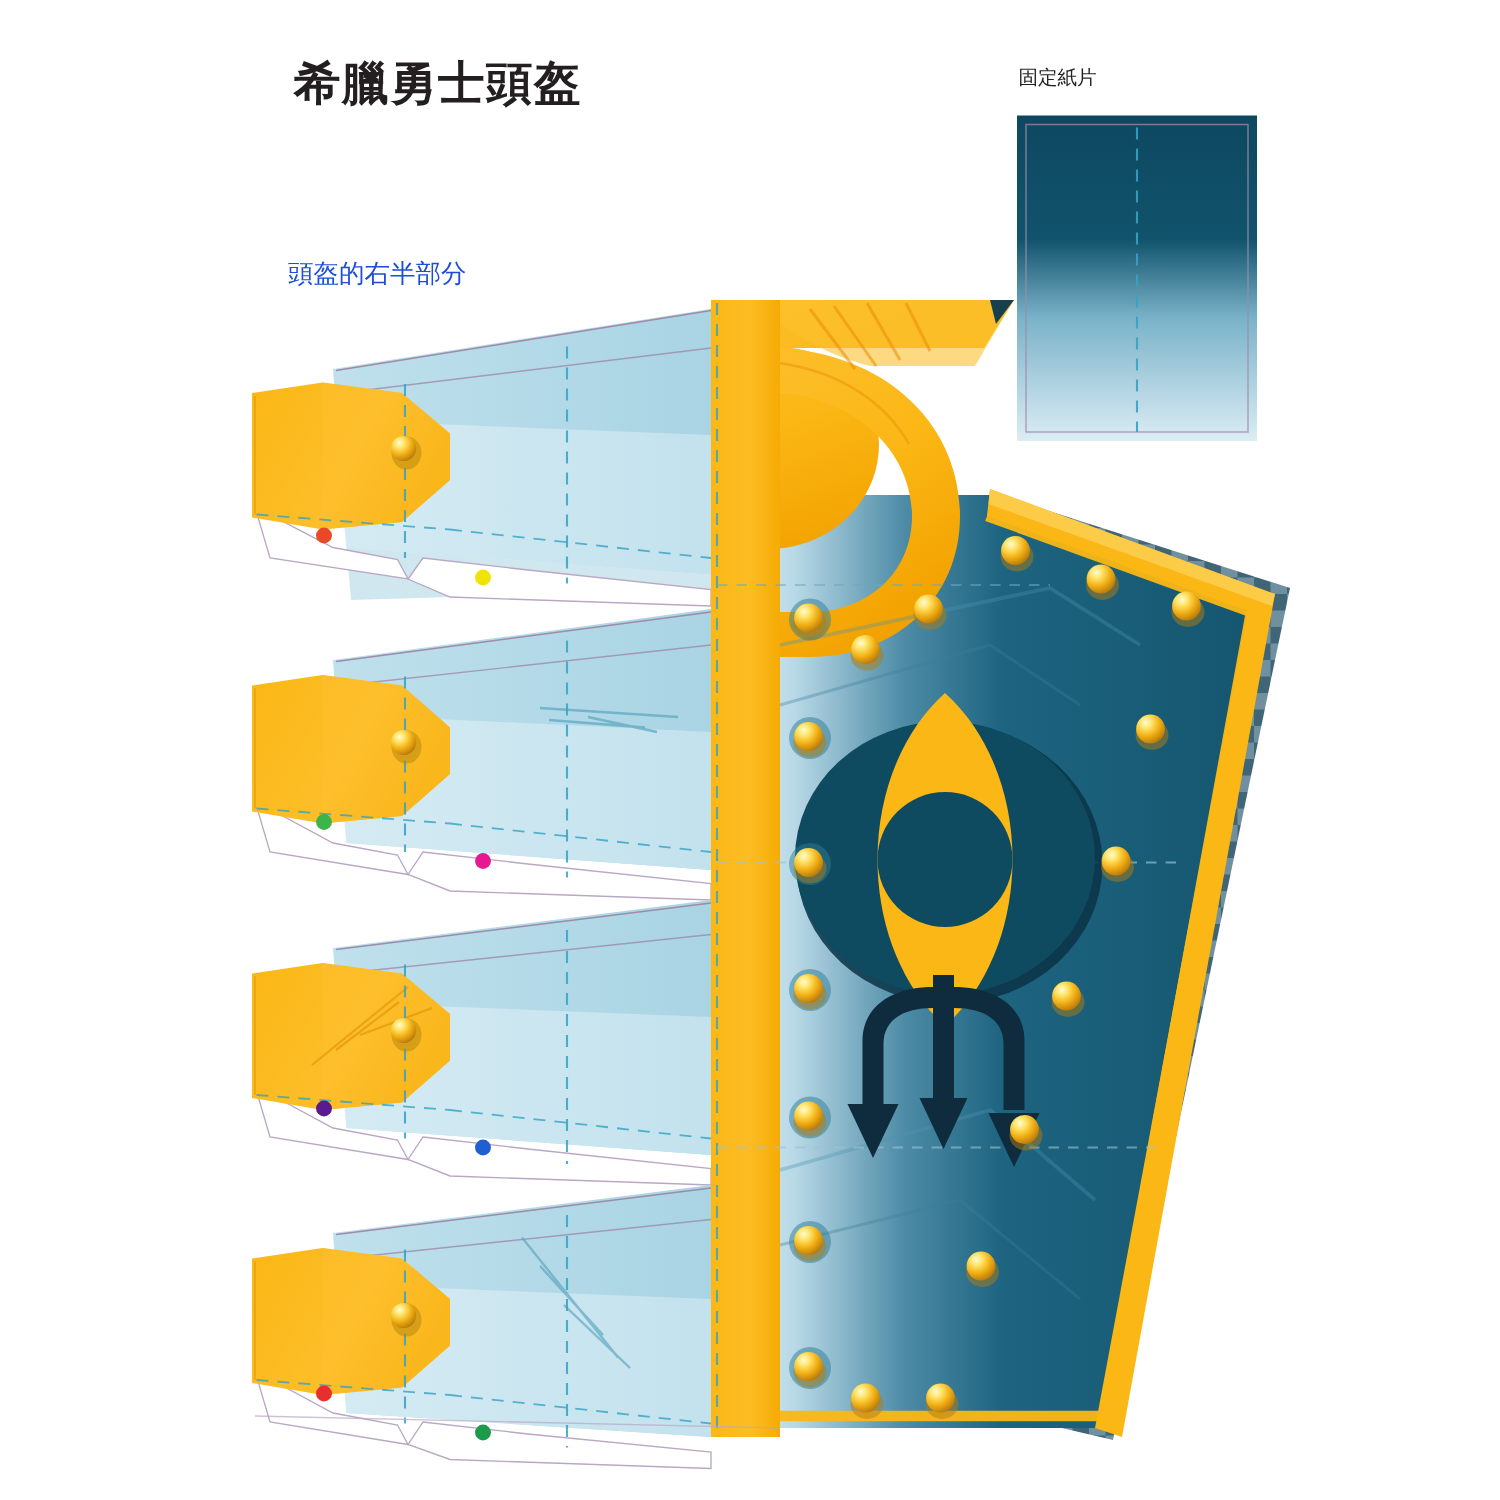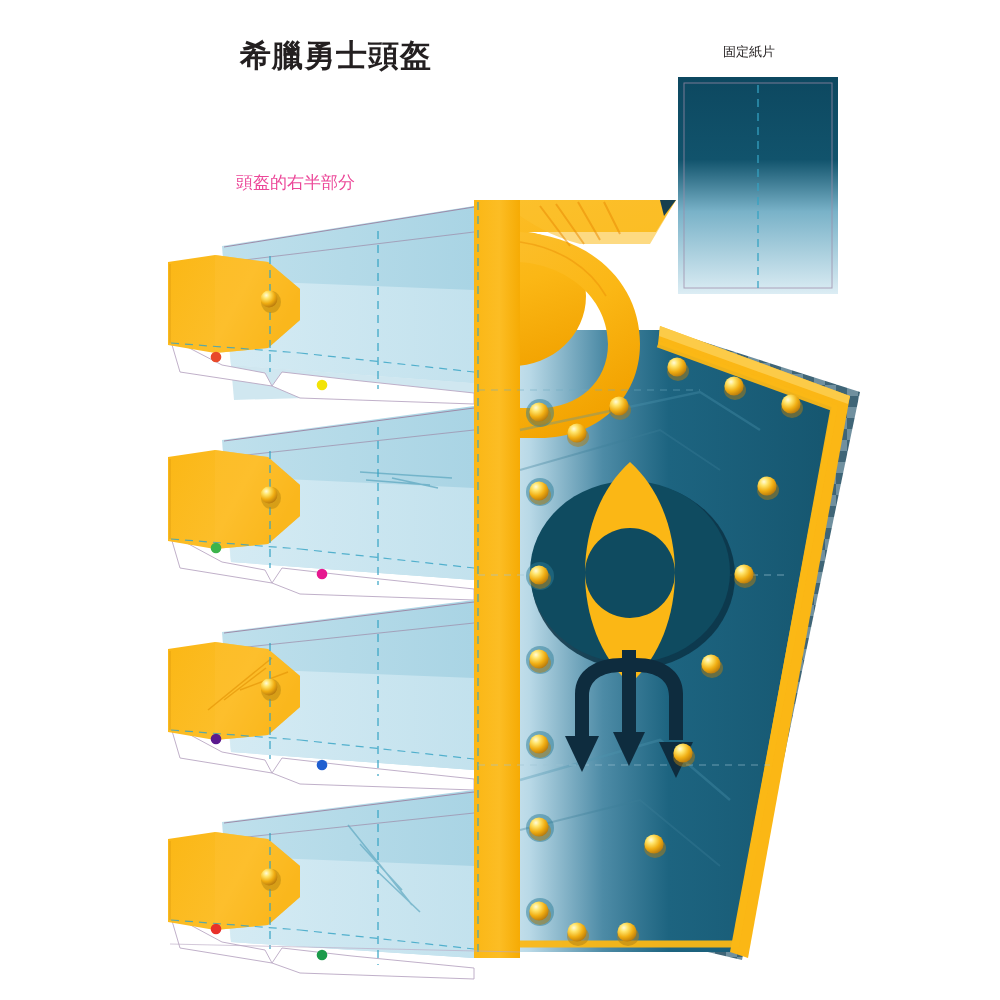--- a/index.html
+++ b/index.html
@@ -18,34 +18,33 @@
     position: absolute;
     left: 0; top: 0;
     width: 1000px; height: 1000px;
     background: #ffffff;
   }
   .lbl {
     position: absolute;
     color: #231f20;
     white-space: nowrap;
     line-height: 1;
-    margin-left: 44px;
   }
   #page-title {
     left: 196px; top: 40px;
     font-size: 31px;
     font-weight: bold;
     letter-spacing: 1px;
     color: #231f20;
   }
   #right-half-label {
     left: 192px; top: 174px;
     font-size: 17px;
     font-weight: normal;
-    color: #ec4899;
+    color: #1d4ed8;
   }
   #fixing-strip-label {
     left: 679px; top: 45px;
     font-size: 13px;
     font-weight: normal;
     color: #231f20;
   }
   svg { display: block; }
   #art {
     position: absolute;

